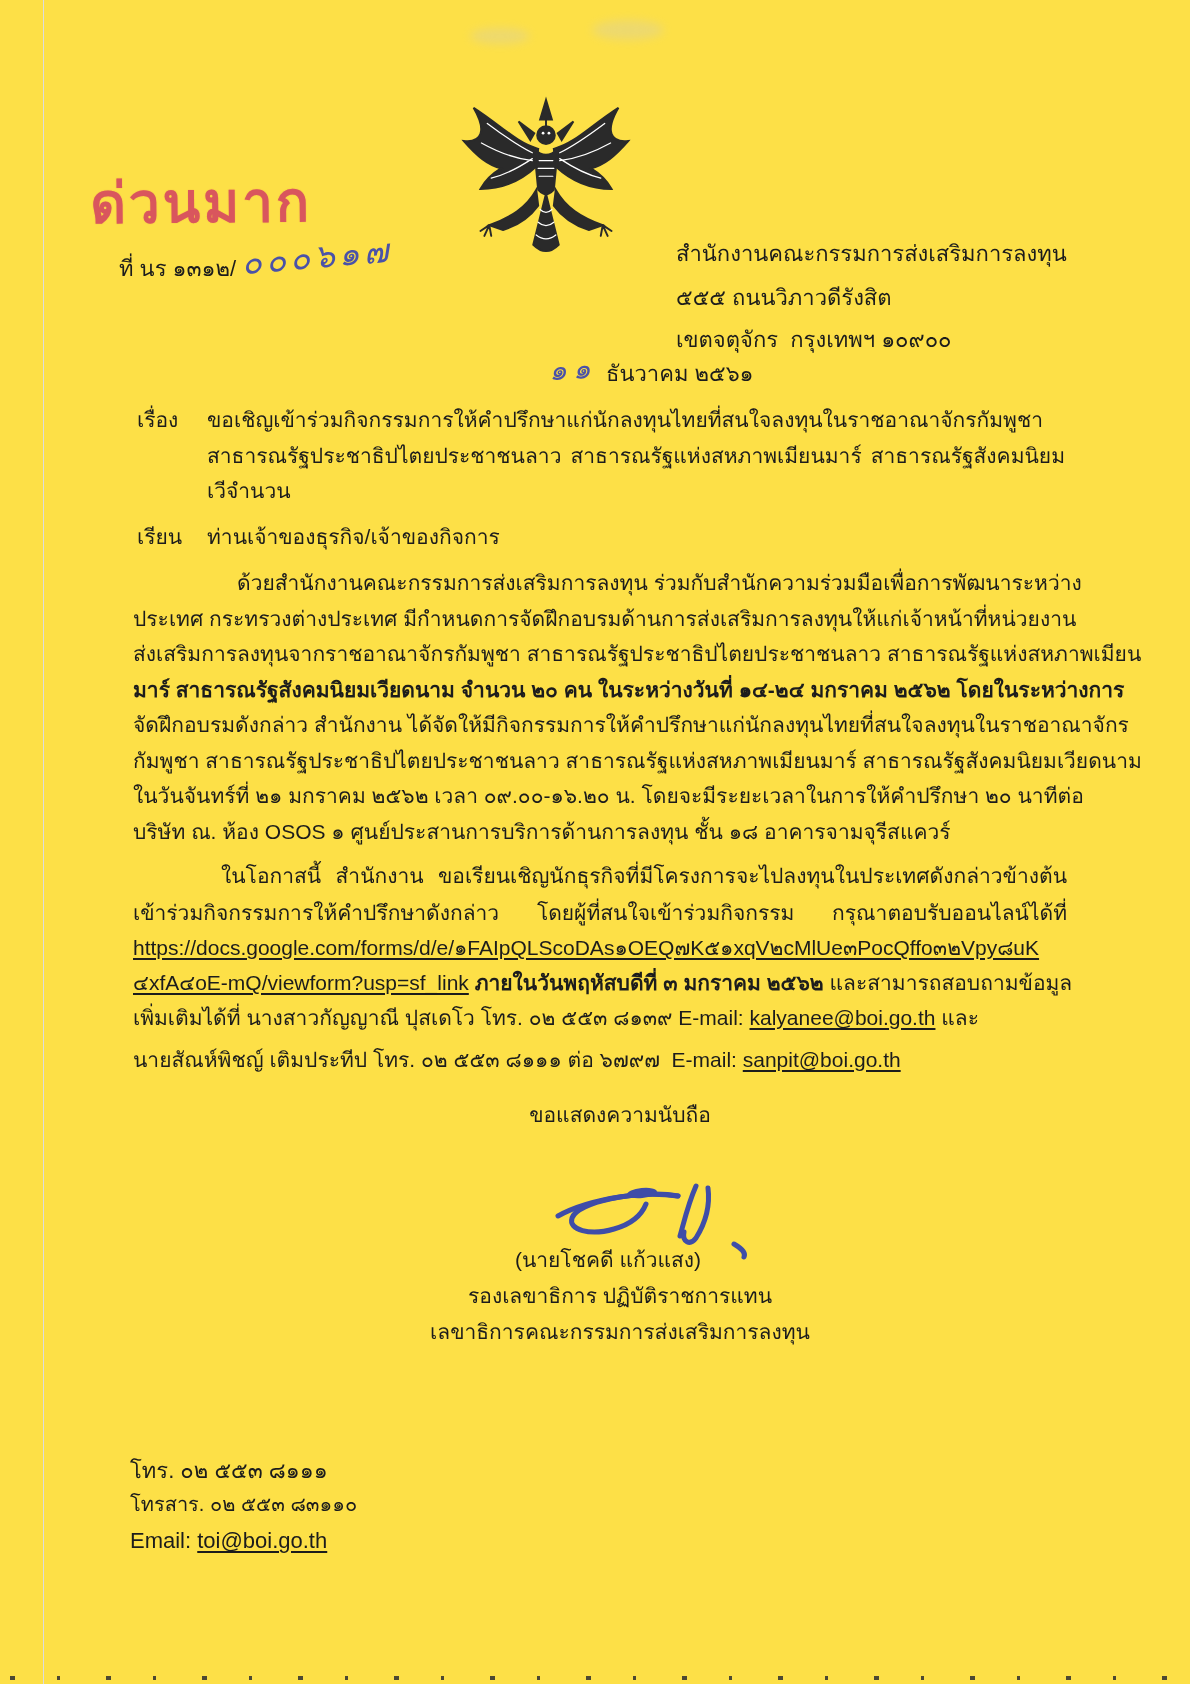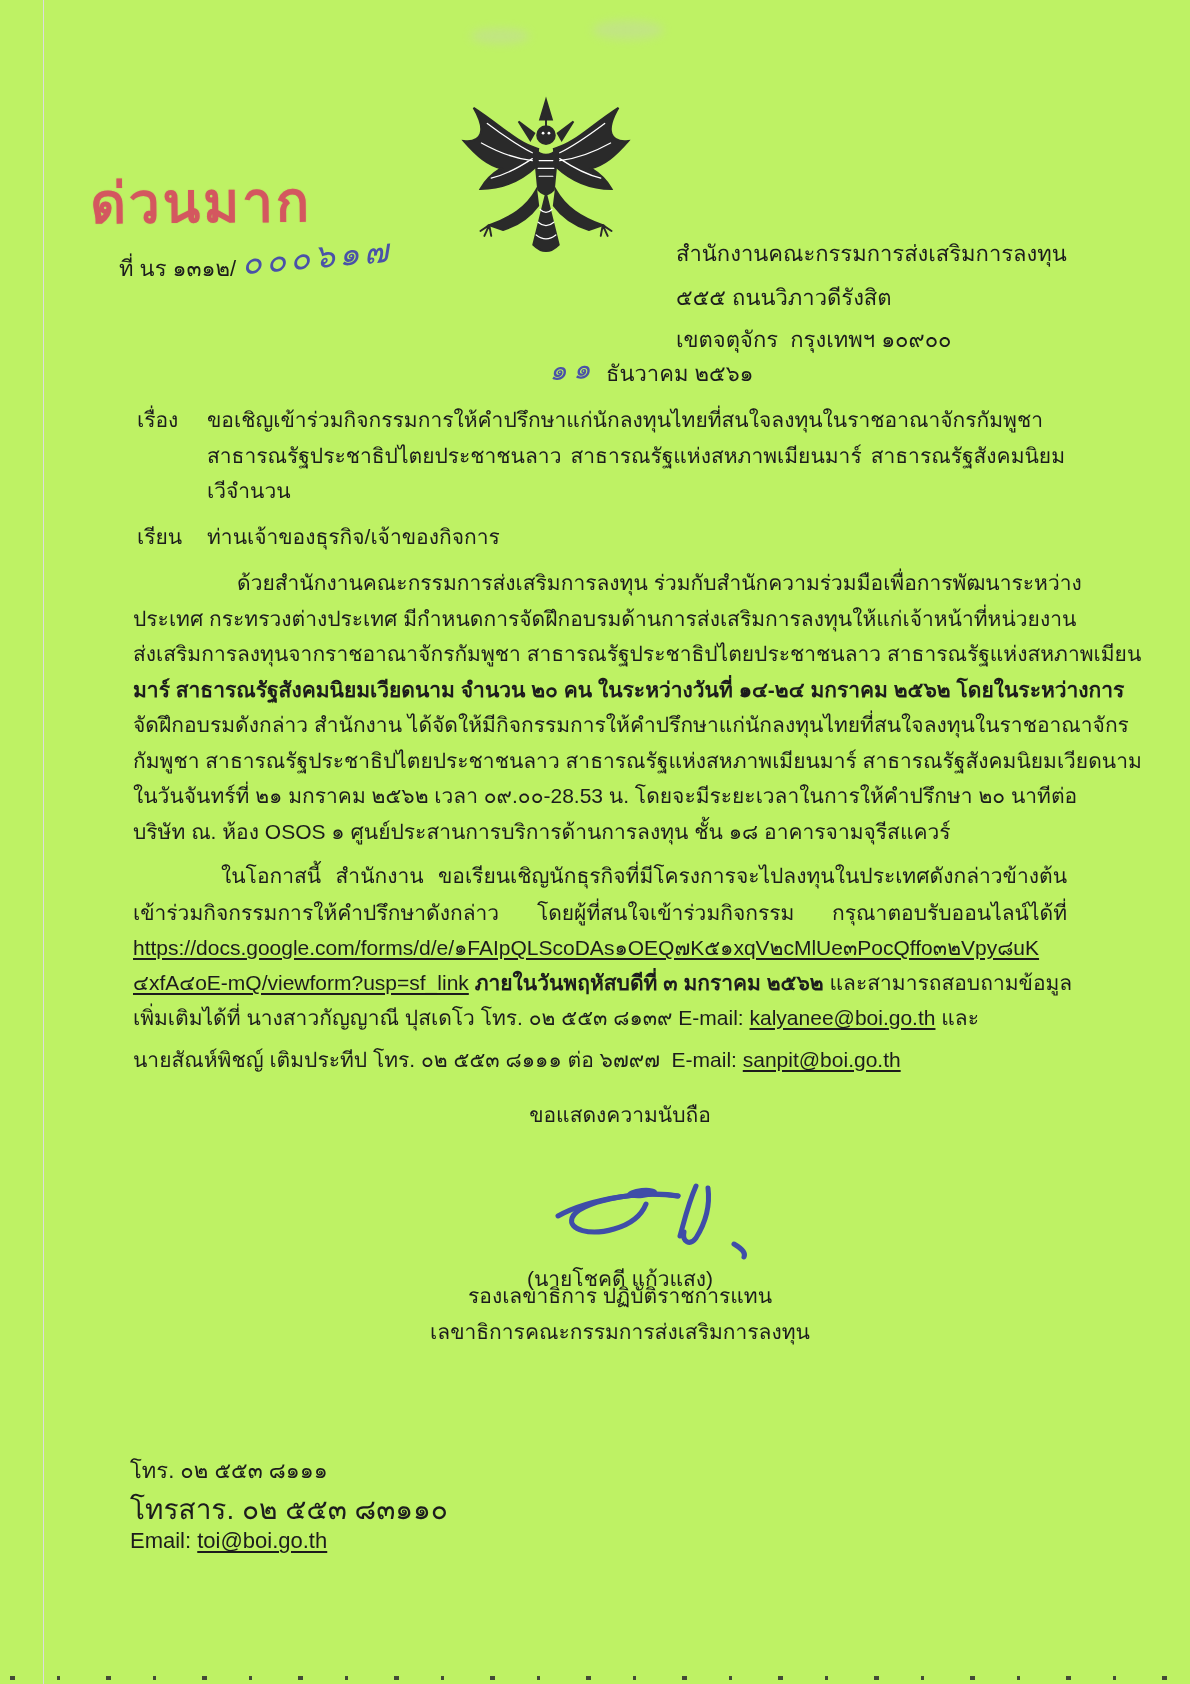--- a/index.html
+++ b/index.html
@@ -1,18 +1,18 @@
 <!DOCTYPE html>
 <html><head>
 <meta charset="utf-8">
 <style>
   html,body { margin:0; padding:0; background:#9a9a9a; }
   .page {
     position:relative; width:1190px; height:1684px; margin:0 auto;
-    background:#bef264; overflow:hidden;
+    background:#fde047; overflow:hidden;
     font-family:"Liberation Sans", sans-serif; color:#1c1c1c;
   }
   .t { position:absolute; white-space:pre; font-size:21px; line-height:1.25; }
   .just { white-space:nowrap; text-align:justify; text-align-last:justify; }
   .center { text-align:center; white-space:normal; }
   .link { color:#1c1c1c; text-decoration:underline; text-underline-offset:3px; }
   .bold { font-weight:bold;margin-top:28px; }
   .stamp {
     position:absolute; left:88px; top:158px;
     font-size:56px; font-weight:700; letter-spacing:3px;
@@ -92,21 +92,21 @@
 
   <div class="t" style="left:137px; top:524px;">เรียน</div>
   <div class="t" style="left:207px; top:524px;">ท่านเจ้าของธุรกิจ/เจ้าของกิจการ</div>
 
   <div class="t just" style="left:237px; top:570px; width:830px;">ด้วยสำนักงานคณะกรรมการส่งเสริมการลงทุน ร่วมกับสำนักความร่วมมือเพื่อการพัฒนาระหว่าง</div>
   <div class="t just" style="left:133px; top:606px; width:934px;">ประเทศ กระทรวงต่างประเทศ มีกำหนดการจัดฝึกอบรมด้านการส่งเสริมการลงทุนให้แก่เจ้าหน้าที่หน่วยงาน</div>
   <div class="t just" style="left:133px; top:641px; width:934px;">ส่งเสริมการลงทุนจากราชอาณาจักรกัมพูชา สาธารณรัฐประชาธิปไตยประชาชนลาว สาธารณรัฐแห่งสหภาพเมียน</div>
   <div class="t just" style="left:133px; top:677px; width:934px;font-weight:bold;">มาร์ สาธารณรัฐสังคมนิยมเวียดนาม จำนวน ๒๐ คน ในระหว่างวันที่ ๑๔-๒๔ มกราคม ๒๕๖๒ โดยในระหว่างการ</div>
   <div class="t just" style="left:133px; top:712px; width:934px;">จัดฝึกอบรมดังกล่าว สำนักงาน ได้จัดให้มีกิจกรรมการให้คำปรึกษาแก่นักลงทุนไทยที่สนใจลงทุนในราชอาณาจักร</div>
   <div class="t just" style="left:133px; top:748px; width:934px;">กัมพูชา สาธารณรัฐประชาธิปไตยประชาชนลาว สาธารณรัฐแห่งสหภาพเมียนมาร์ สาธารณรัฐสังคมนิยมเวียดนาม</div>
-  <div class="t just" style="left:133px; top:783px; width:934px;">ในวันจันทร์ที่ ๒๑ มกราคม ๒๕๖๒ เวลา ๐๙.๐๐-28.53 น. โดยจะมีระยะเวลาในการให้คำปรึกษา ๒๐ นาทีต่อ</div>
+  <div class="t just" style="left:133px; top:783px; width:934px;">ในวันจันทร์ที่ ๒๑ มกราคม ๒๕๖๒ เวลา ๐๙.๐๐-๑๖.๒๐ น. โดยจะมีระยะเวลาในการให้คำปรึกษา ๒๐ นาทีต่อ</div>
   <div class="t" style="left:133px; top:819px;">บริษัท ณ. ห้อง OSOS ๑ ศูนย์ประสานการบริการด้านการลงทุน ชั้น ๑๘ อาคารจามจุรีสแควร์</div>
 
   <div class="t just" style="left:221px; top:863px; width:846px;">ในโอกาสนี้ สำนักงาน ขอเรียนเชิญนักธุรกิจที่มีโครงการจะไปลงทุนในประเทศดังกล่าวข้างต้น</div>
   <div class="t just" style="left:133px; top:900px; width:934px;">เข้าร่วมกิจกรรมการให้คำปรึกษาดังกล่าว โดยผู้ที่สนใจเข้าร่วมกิจกรรม กรุณาตอบรับออนไลน์ได้ที่</div>
   <div class="t" style="left:133px; top:935px;"><a class="link" href="#">https://docs.google.com/forms/d/e/๑FAIpQLScoDAs๑OEQ๗K๕๑xqV๒cMlUe๓PocQffo๓๒Vpy๘uK</a></div>
   <div class="t" style="left:133px; top:970px;"><a class="link" href="#">๔xfA๔oE-mQ/viewform?usp=sf_link</a><span class="bold"> ภายในวันพฤหัสบดีที่ ๓ มกราคม ๒๕๖๒</span><span> และสามารถสอบถามข้อมูล</span></div>
   <div class="t" style="left:133px; top:1005px;"><span>เพิ่มเติมได้ที่ นางสาวกัญญาณี ปุสเดโว โทร. ๐๒ ๕๕๓ ๘๑๓๙ E-mail: </span><a class="link" href="#">kalyanee@boi.go.th</a><span> และ</span></div>
   <div class="t" style="left:133px; top:1047px;"><span>นายสัณห์พิชญ์ เติมประทีป โทร. ๐๒ ๕๕๓ ๘๑๑๑ ต่อ ๖๗๙๗  E-mail: </span><a class="link" href="#">sanpit@boi.go.th</a></div>
 
   <div class="t center" style="left:330px; top:1102px; width:580px;">ขอแสดงความนับถือ</div>
@@ -117,21 +117,21 @@
         <path d="M20 56 C52 38 112 30 140 36"></path>
         <path d="M140 36 C96 30 40 42 34 58 C30 70 52 76 76 69 C94 64 104 54 108 44"></path>
         <ellipse cx="104" cy="33" rx="15" ry="5" transform="rotate(-6 104 33)" fill="#3f4da8" stroke="none"></ellipse>
         <path d="M158 26 C150 44 146 62 142 76"></path>
         <path d="M170 28 C172 44 168 62 158 78 C152 86 144 82 146 72"></path>
         <path d="M196 84 C203 88 208 93 206 97"></path>
       </g>
     </svg>
   </div>
 
-  <div class="t center" style="left:330px; top:1247px; width:580px;margin-top:19px;">(นายโชคดี  แก้วแสง)</div>
+  <div class="t center" style="left:318px; top:1247px; width:580px;">(นายโชคดี  แก้วแสง)</div>
   <div class="t center" style="left:330px; top:1283px; width:580px;">รองเลขาธิการ ปฏิบัติราชการแทน</div>
   <div class="t center" style="left:330px; top:1319px; width:580px;">เลขาธิการคณะกรรมการส่งเสริมการลงทุน</div>
 
   <div class="t" style="left:130px; top:1457px; font-size:22px;">โทร. ๐๒ ๕๕๓ ๘๑๑๑</div>
-  <div class="t" style="left:130px; top:1492px; font-size:28px;">โทรสาร. ๐๒ ๕๕๓ ๘๓๑๑๐</div>
+  <div class="t" style="left:130px; top:1492px; font-size:20px;">โทรสาร. ๐๒ ๕๕๓ ๘๓๑๑๐</div>
   <div class="t" style="left:130px; top:1527px; font-size:22px;"><span>Email: </span><a class="link" href="#">toi@boi.go.th</a></div>
 
 </div>
 
 </body></html>

